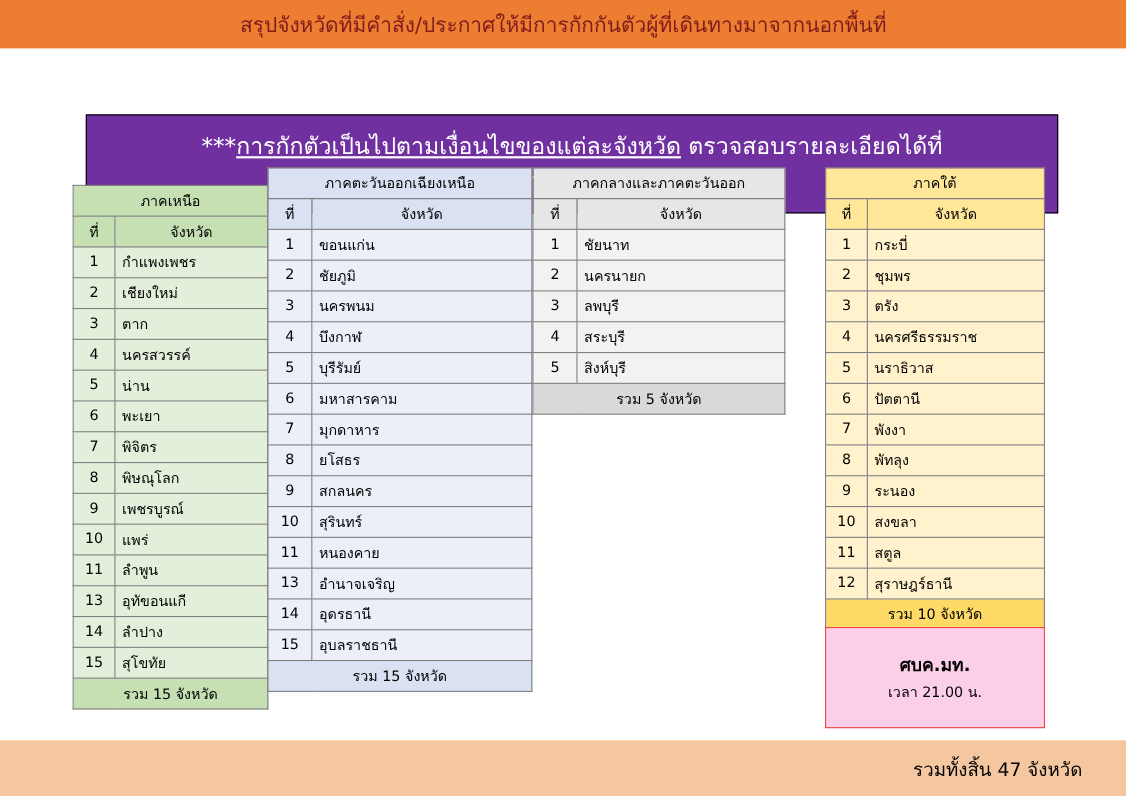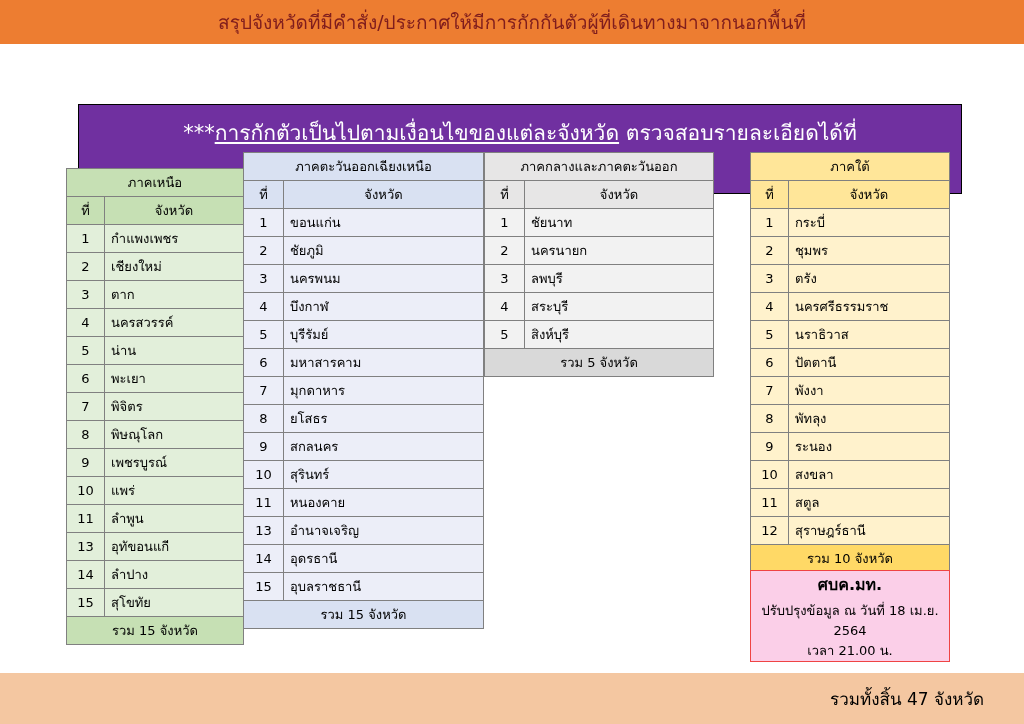--- a/index.html
+++ b/index.html
@@ -459,21 +459,20 @@
           </tr>
         <tr class="sum-row">
             <td colspan="2">รวม 10 จังหวัด</td>
           </tr>
       </tbody>
     </table>
   </div>
 
   <div class="pink-box">
     <div class="pink-title">ศบค.มท.</div>
-    <div class="pink-line">ปรับปรุงข้อมูล ณ วันที่ 18 เม.ย. 2564</div>
     <div class="pink-line">เวลา 21.00 น.</div>
   </div>
 
   <div class="bottom-bar">
     <div class="bottom-total">รวมทั้งสิ้น 47 จังหวัด</div>
   </div>
 
 </div>
 
 </body></html>

